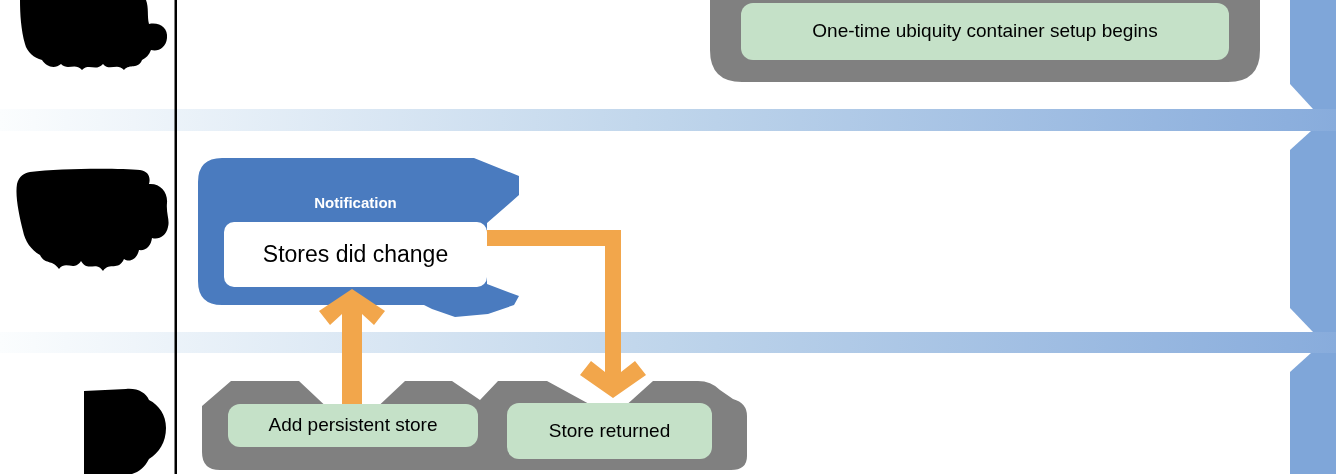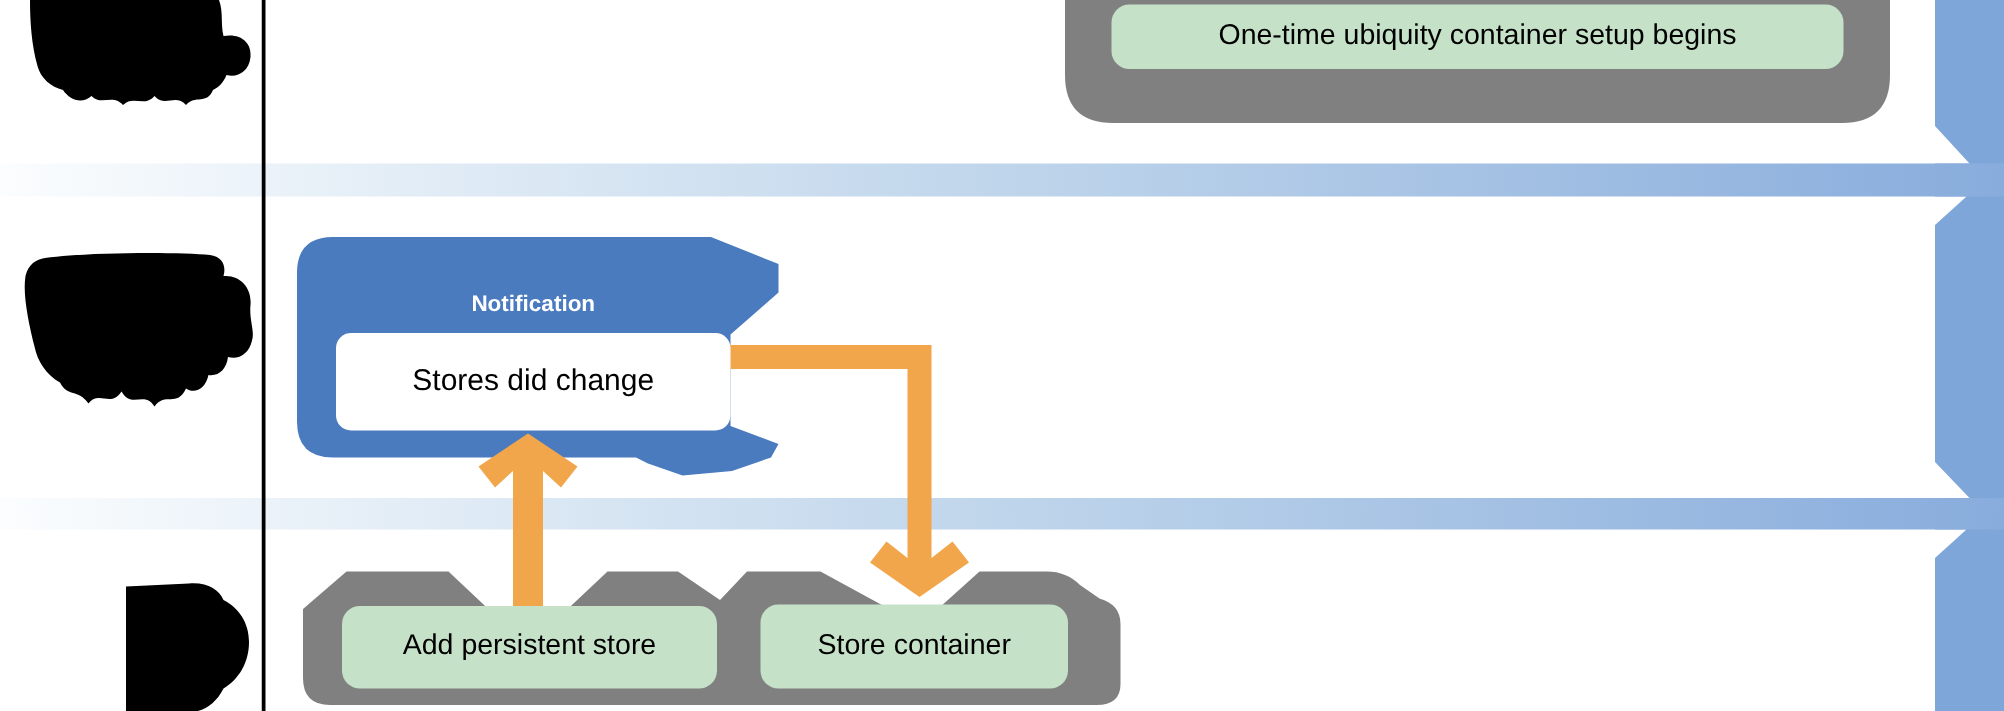--- a/index.html
+++ b/index.html
@@ -16,21 +16,21 @@
     background:var(--green);
     border-radius:12px;
     color:#000;
     font-size:19px;
     line-height:1.2;
   }
   .white-box{
     background:#fff;
     border-radius:10px;
     color:#000;
-    font-size:20px;
+    font-size:23px;
   }
   .flag-title{
     color:#fff;
     font-weight:bold;
     font-size:15px;
     background:transparent;
   }
   .band{fill:url(#bandGrad);}
   .bar{fill:var(--bar-blue);}
   .notch{fill:#ffffff;}
@@ -151,22 +151,22 @@
       Z"></path>
 
     <polygon class="orange" points="352,289 385,311 374,325 362,314 362,404 342,404 342,314 330,325 319,311"></polygon>
 
     <path class="orange" d="
       M 486,230 L 621,230 L 621,372
       L 635,361 L 646,375 L 613,398 L 580,375 L 591,361 L 605,372
       L 605,246 L 486,246 Z"></path>
   </svg>
 
-  <div class="layer green-box" style="left:741px;top:3px;width:488px;height:43px;">One-time ubiquity container setup begins</div>
+  <div class="layer green-box" style="left:741px;top:3px;width:488px;height:57px;">One-time ubiquity container setup begins</div>
 
   <div class="layer flag-title" style="left:224px;top:172px;width:263px;height:60px;">Notification</div>
 
   <div class="layer white-box" style="left:224px;top:222px;width:263px;height:65px;">Stores did change</div>
 
-  <div class="layer green-box" style="left:228px;top:404px;width:250px;height:55px;">Add persistent store</div>
+  <div class="layer green-box" style="left:228px;top:404px;width:250px;height:43px;">Add persistent store</div>
 
-  <div class="layer green-box" style="left:507px;top:403px;width:205px;height:56px;">Store container</div>
+  <div class="layer green-box" style="left:507px;top:403px;width:205px;height:56px;">Store returned</div>
 </div>
 
 </body></html>

